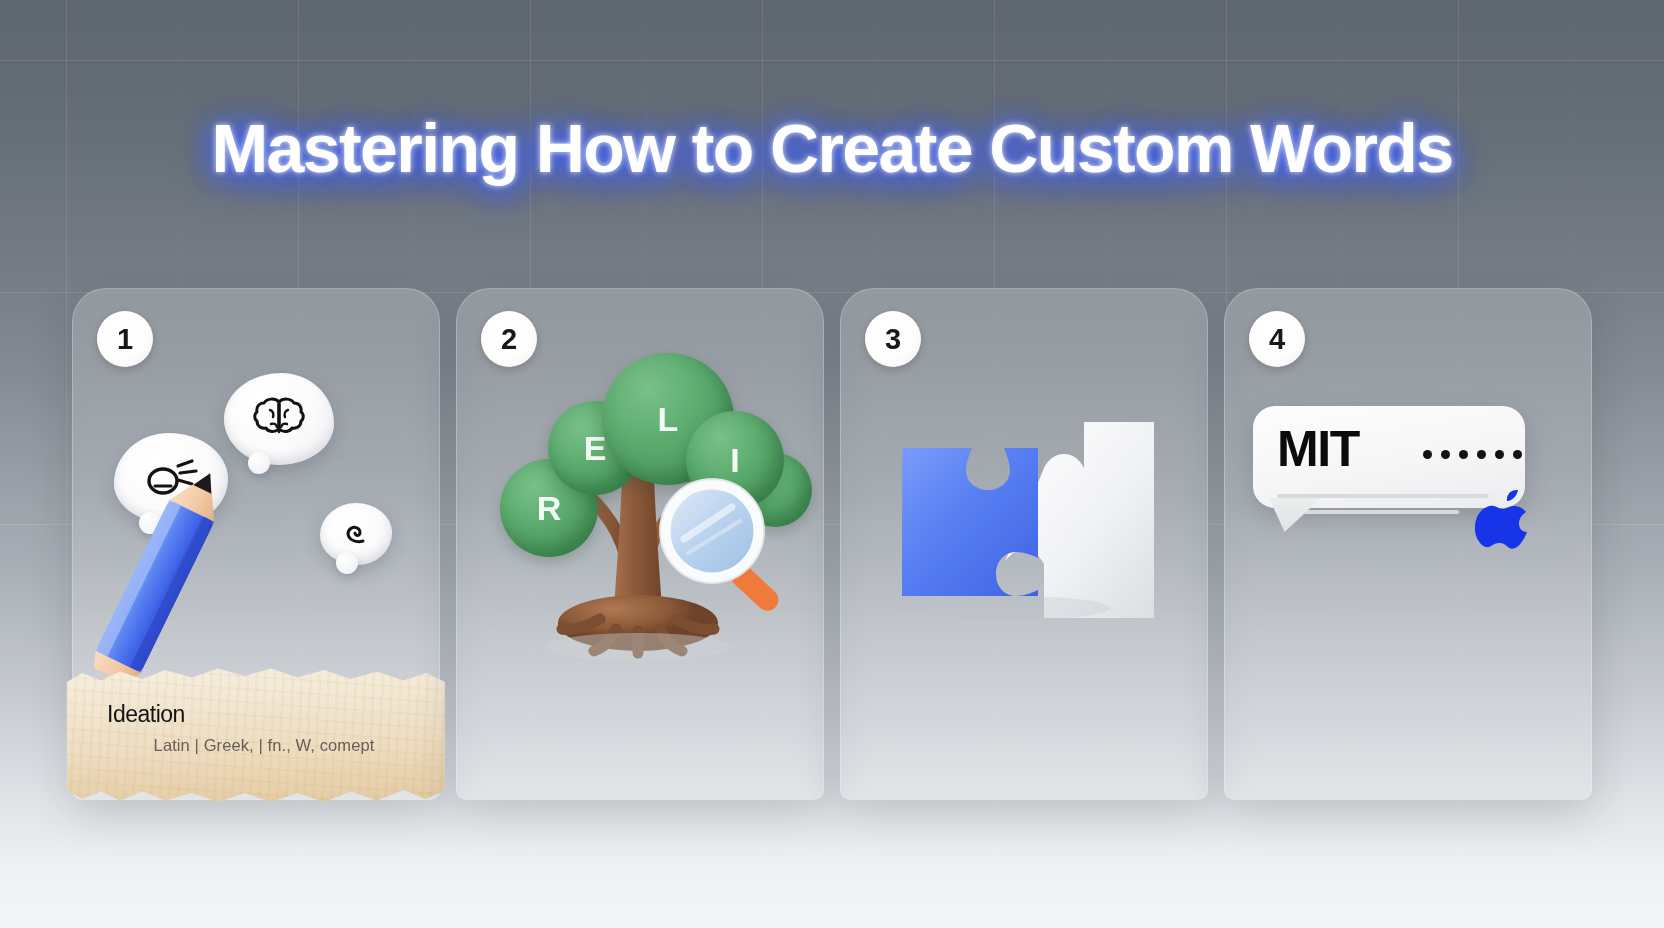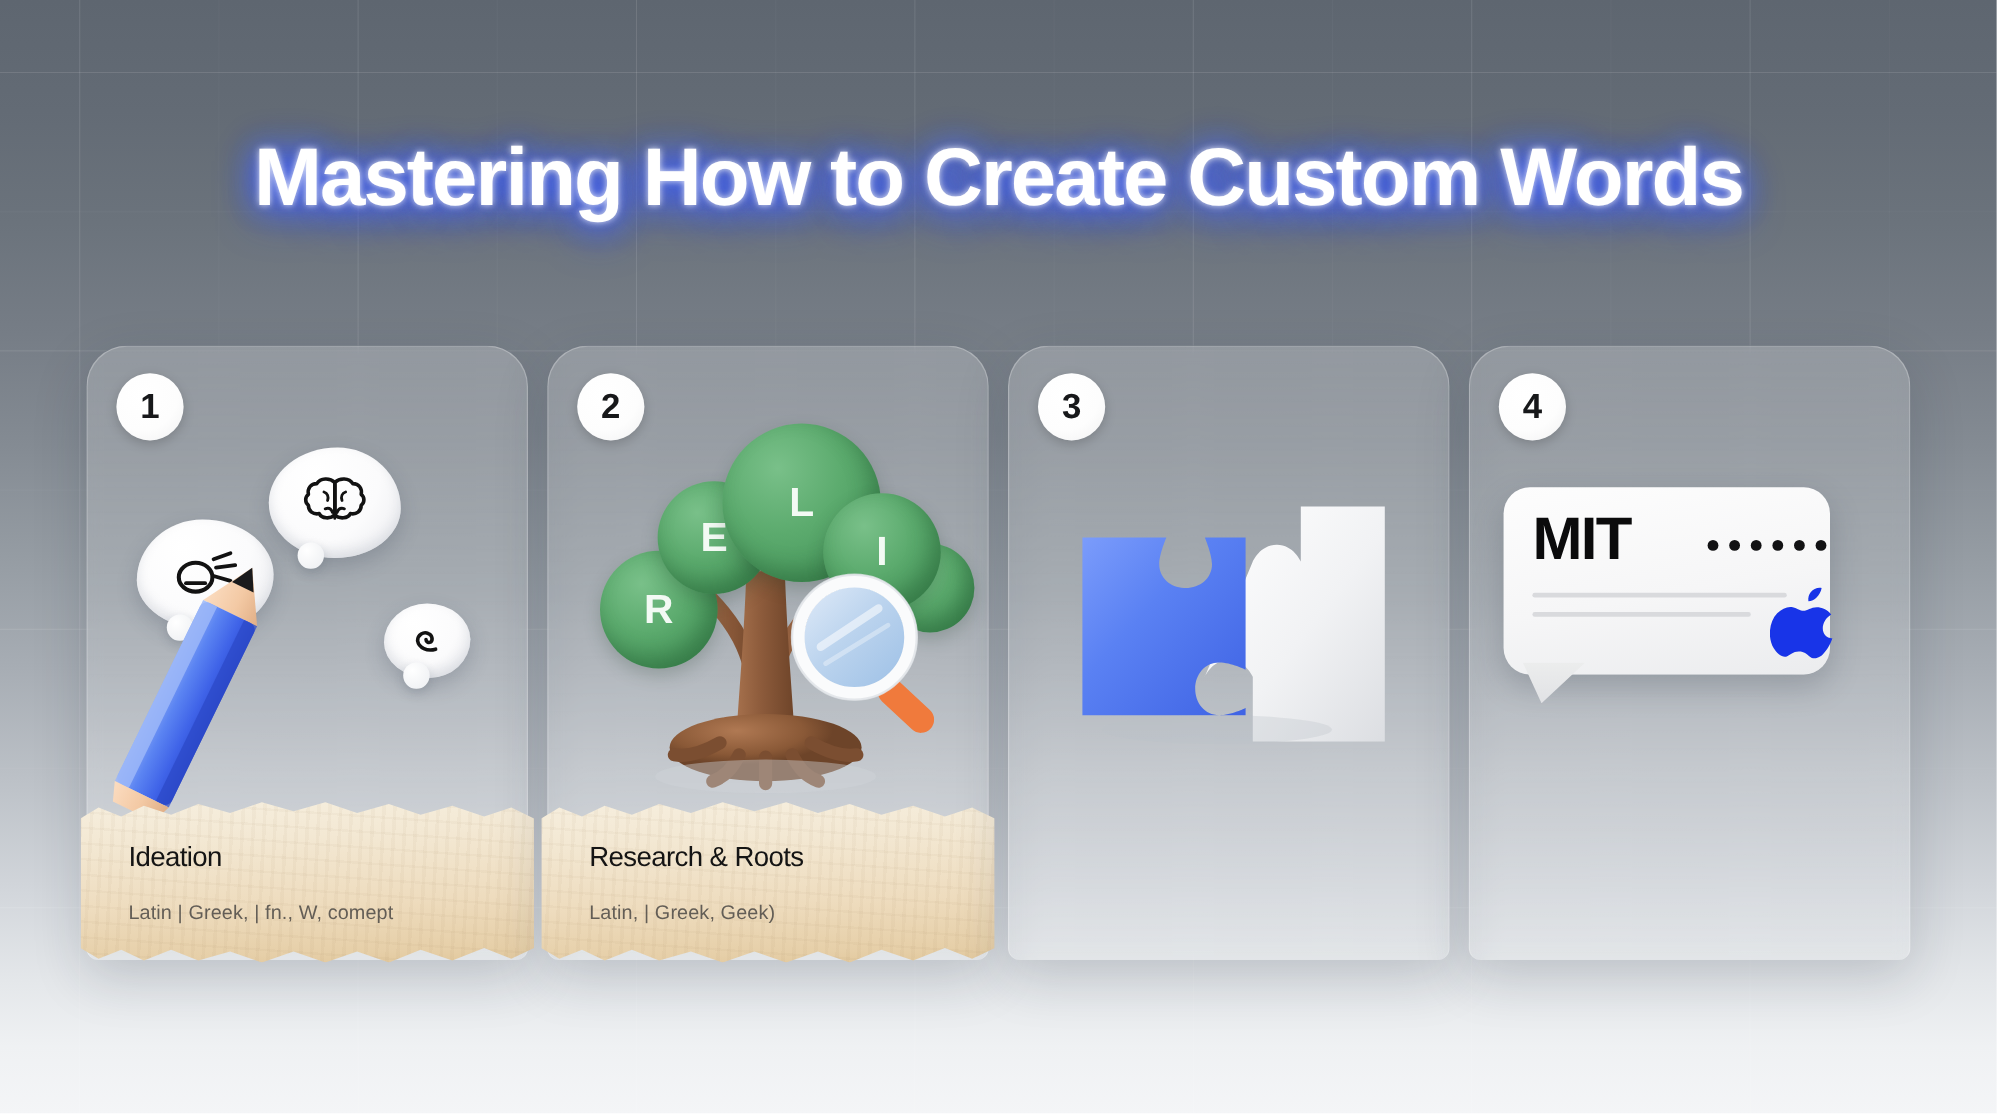--- a/index.html
+++ b/index.html
@@ -168,29 +168,30 @@
   }
   .p-title {
     font-size: 23px;
     font-weight: 400;
     color: #141414;
     letter-spacing: -.5px;
     line-height: 1.1;
     white-space: nowrap;
   }
   .p-sub {
-    margin-top: 25px;
+    margin-top: 9px;
     font-size: 16.5px;
     font-weight: 400;
     color: #55514c;
     letter-spacing: .1px;
     line-height: 1.1;
     white-space: nowrap;
     filter: blur(.35px);
     opacity: .9;
+    text-align: center;
   }
 
   
   .c1 { position: relative; width: 300px; height: 300px; }
   .bubble {
     position: absolute;
     border-radius: 50%;
     background: radial-gradient(circle at 34% 26%, #ffffff 0%, #fbfbfc 55%, #e9eaee 100%);
     box-shadow: 0 7px 18px rgba(40,50,70,.20), inset 0 -5px 10px rgba(190,195,205,.45);
     display: flex; align-items: center; justify-content: center;
@@ -241,21 +242,21 @@
   }
 
   
   .c3 { position: relative; width: 300px; height: 230px; }
 
   
   .c4 { position: relative; width: 310px; height: 210px; }
   .speech {
     position: absolute;
     left: 0; top: 10px;
-    width: 272px; height: 156px;
+    width: 272px; height: 102px;
     border-radius: 22px;
     background: linear-gradient(170deg, #fdfdfd 0%, #f6f6f7 55%, #ebecee 100%);
     box-shadow: 0 10px 26px rgba(40,50,65,.22);
   }
   .speech::after {
     content:"";
     position:absolute;
     left: 16px; bottom: -24px;
     width: 52px; height: 34px;
     background: linear-gradient(180deg,#eceded,#e1e2e5);
@@ -420,26 +421,20 @@
               <circle cx="54" cy="54" r="42" fill="url(#glassg)"></circle>
               <circle cx="54" cy="54" r="47" stroke="#fafbfc" stroke-width="11" fill="none"></circle>
               <circle cx="54" cy="54" r="52" stroke="#dfe2e6" stroke-width="2" fill="none" opacity=".8"></circle>
               <path d="M26 62 L74 30" stroke="#ffffff" stroke-width="7" opacity=".55" stroke-linecap="round"></path>
               <path d="M30 76 L82 44" stroke="#ffffff" stroke-width="4" opacity=".35" stroke-linecap="round"></path>
             </svg>
           </span>
         </div>
       </div>
 
-      <div class="parchment">
-        <div class="parch-inner">
-          <div class="p-title">Research &amp; Roots</div>
-          <div class="p-sub">Latin, | Greek, Geek)</div>
-        </div>
-      </div>
     </div>
 
     <div class="card">
       <div class="badge">3</div>
 
       <div class="art">
         <div class="c3">
           <span>
             <svg width="300" height="230" viewBox="0 0 300 230" fill="none" style="position:absolute;left:0;top:10px">
               <defs>

